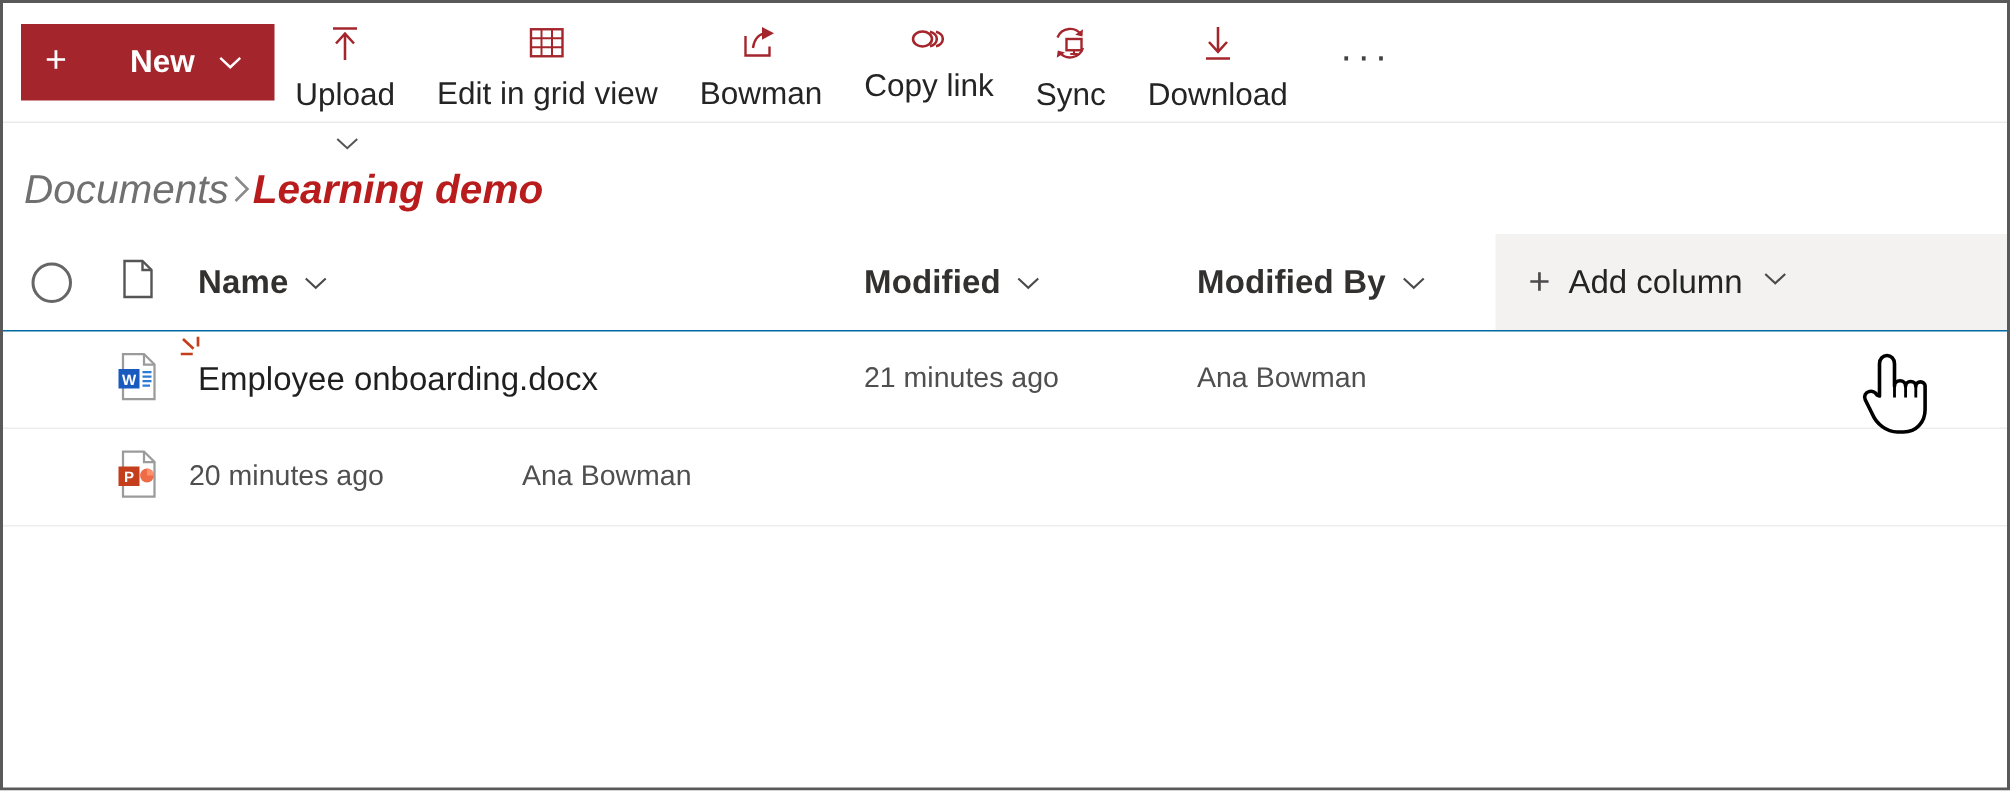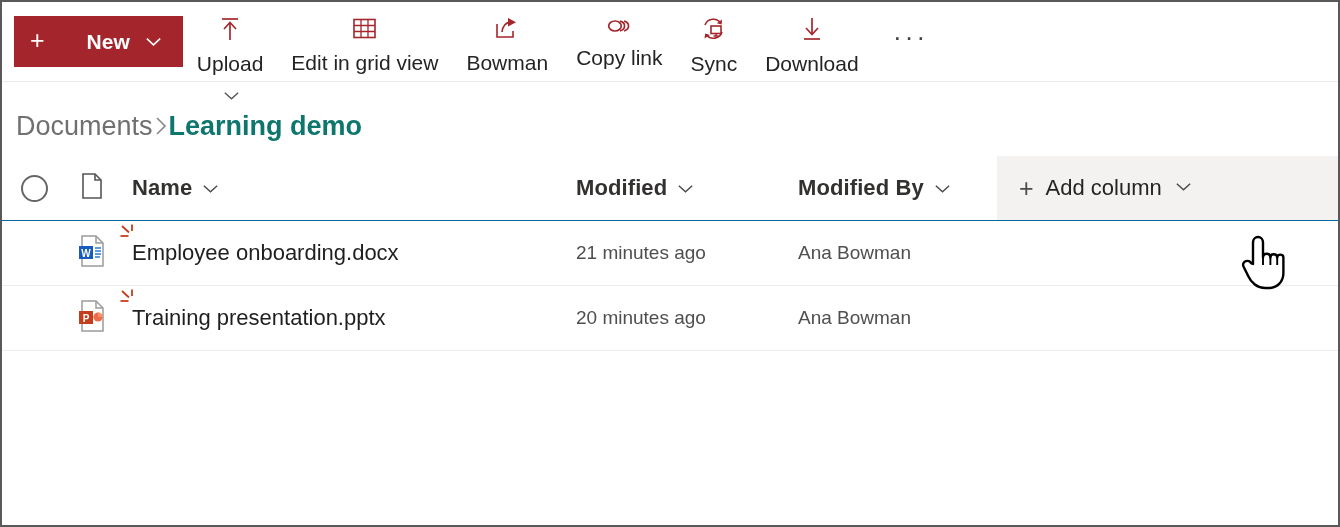--- a/index.html
+++ b/index.html
@@ -96,33 +96,34 @@
     padding-bottom: 10px;
   }
 
   
   .breadcrumb {
     display: flex;
     align-items: center;
     padding: 36px 0 0 14px;
     height: 52px;
     box-sizing: border-box;
+    font-style: italic;
   }
   .bc-root {
     font-size: 27px;
     color: #707070;
     cursor: pointer;
   }
   .bc-sep {
     display: inline-flex;
     color: #8a8a8a;
   }
   .bc-current {
     font-size: 27px;
-    color: #0f766e;
+    color: #b91c1c;
     font-weight: bold;
     cursor: default;
   }
 
   
   .list {
     margin-top: 22px;
   }
 
   .row {
@@ -419,32 +420,20 @@
           <svg width="30" height="34" viewBox="0 0 30 34">
             <path d="M5 2 H19 L26 9 V32 H5 Z" fill="#ffffff" stroke="#9b9b9b" stroke-width="1.5"></path>
             <path d="M19 2 V9 H26" fill="none" stroke="#9b9b9b" stroke-width="1.5"></path>
             <rect x="2" y="12" width="14" height="13" fill="#c43e1c"></rect>
             <text x="9" y="22.5" font-family="'Liberation Sans',sans-serif" font-size="10" font-weight="bold" fill="#ffffff" text-anchor="middle">P</text>
             <circle cx="21" cy="18" r="4.6" fill="#ed6c47"></circle>
             <path d="M21 13.4 A4.6 4.6 0 0 1 25.6 18 H21 Z" fill="#ff8f6b"></path>
           </svg>
         </span>
       </div>
-      <div class="col-name">
-        <span class="name-wrap">
-          <span class="sparkle">
-            <svg width="22" height="20" viewBox="0 0 22 20">
-              <path d="M3 3 L10 9.5" stroke="#c43e1c" stroke-width="1.8" fill="none"></path>
-              <path d="M13 1.5 L13 8" stroke="#c43e1c" stroke-width="1.8" fill="none"></path>
-              <path d="M1.5 13 L9.5 13" stroke="#c43e1c" stroke-width="1.8" fill="none"></path>
-            </svg>
-          </span>
-          <span class="file-name">Training presentation.pptx</span>
-        </span>
-      </div>
       <div class="col-mod">
         <span class="cell-text">20 minutes ago</span>
       </div>
       <div class="col-modby">
         <span class="cell-text">Ana Bowman</span>
       </div>
       <div class="col-add"></div>
     </div>
 
   </div>

